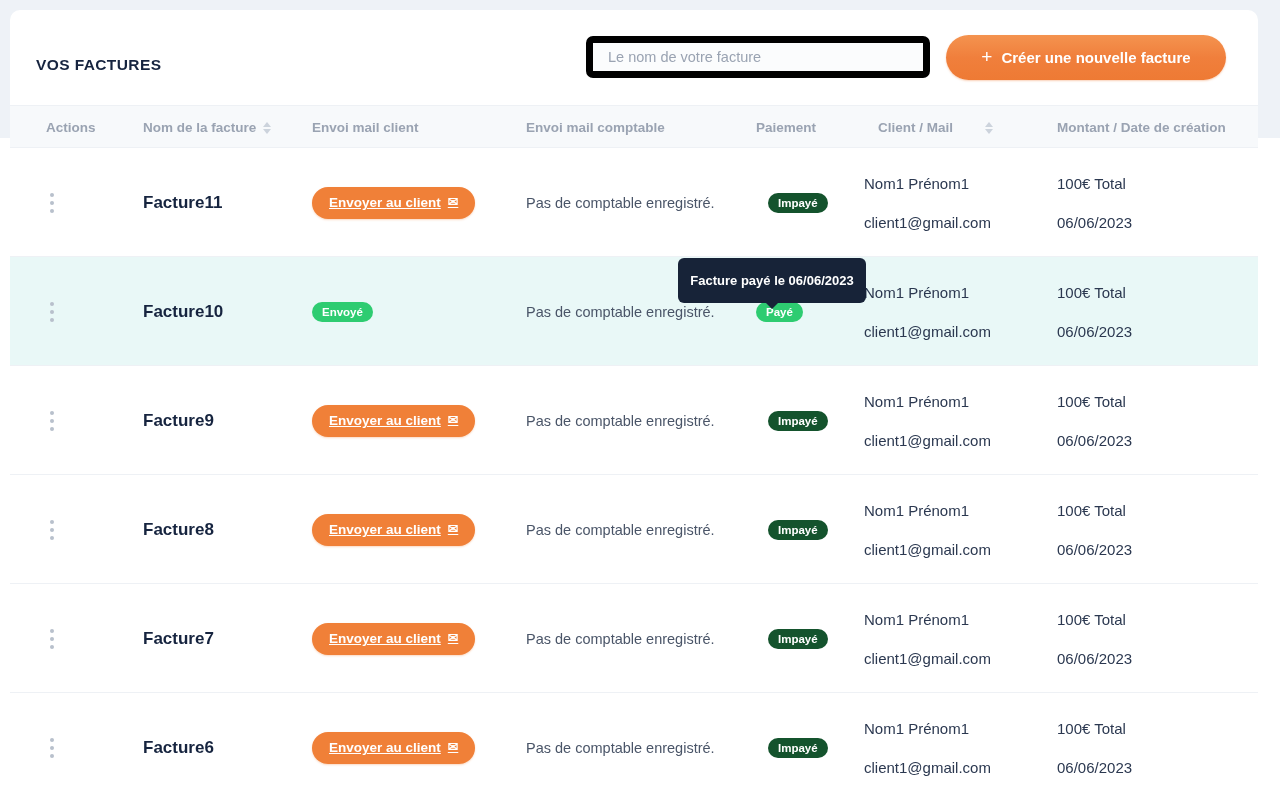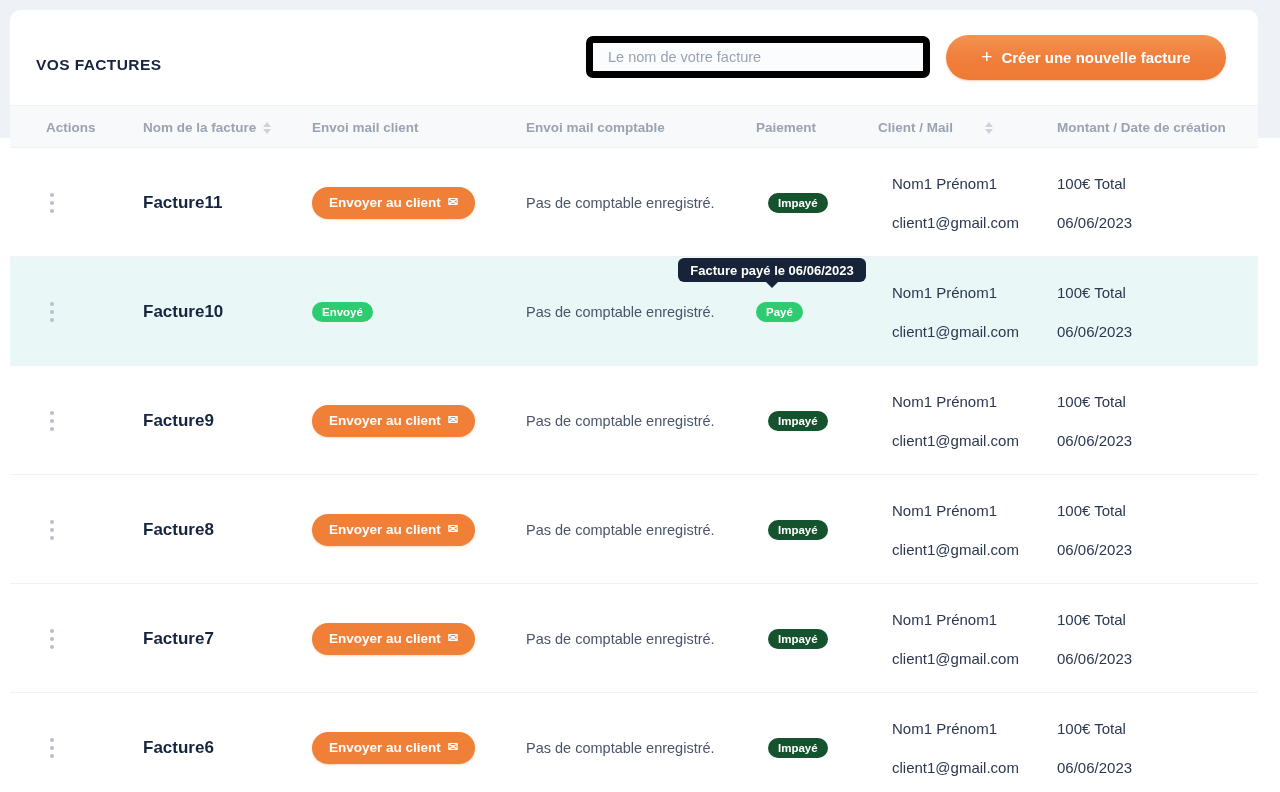--- a/index.html
+++ b/index.html
@@ -121,20 +121,21 @@
   .c-mailcli-cell { left: 302px; width: 210px; }
   .send-btn {
     height: 32px; padding: 0 17px; border: none; cursor: pointer;
     border-radius: 16px;
     background: #f08038;
     color: #ffffff;
     font-family: "Liberation Sans", sans-serif;
     font-size: 13.5px; font-weight: bold;
     display: inline-flex; align-items: center; gap: 7px;
     box-shadow: 0 1px 2px rgba(240,128,56,0.3);
+    text-decoration: underline;
   }
   .mail-glyph { font-size: 12.5px; line-height: 1; }
 
   .c-mailcpt-cell { left: 516px; width: 225px; }
   .muted-text { font-size: 14.5px; color: #4a5568; }
 
   .c-paiement-cell { left: 746px; width: 110px; }
   .badge {
     display: inline-flex; align-items: center; justify-content: center;
     height: 20px; padding: 0 10px; border-radius: 10px;
@@ -142,29 +143,29 @@
     cursor: pointer;
   }
   .badge.unpaid { background: #14532d; margin-left: 12px; }
   .badge.paid   { background: #2ecc71; }
   .badge.sent   { background: #2ecc71; }
 
   .c-client-cell, .c-montant-cell {
     flex-direction: column; align-items: flex-start; justify-content: center;
     gap: 24px;
   }
-  .c-client-cell  { left: 882px; width: 180px; }
+  .c-client-cell  { left: 854px; width: 180px; }
   .c-montant-cell { left: 1047px; width: 200px; }
   .sub-line { font-size: 15px; color: #2b3850; line-height: 1; }
 
   
   .tooltip {
     position: absolute;
     left: 678px; top: 258px;
-    width: 188px; height: 24px;
+    width: 188px; height: 45px;
     background: #172338;
     border-radius: 6px;
     display: flex; align-items: center; justify-content: center;
     font-size: 13px; font-weight: bold; color: #ffffff;
     z-index: 50;
     white-space: nowrap;
   }
   .tooltip::after {
     content: "";
     position: absolute;

